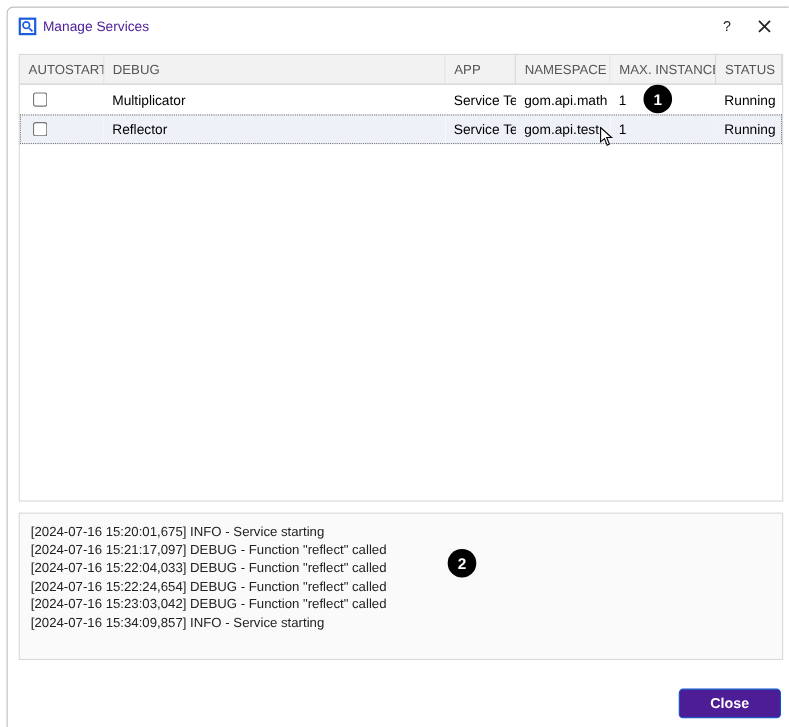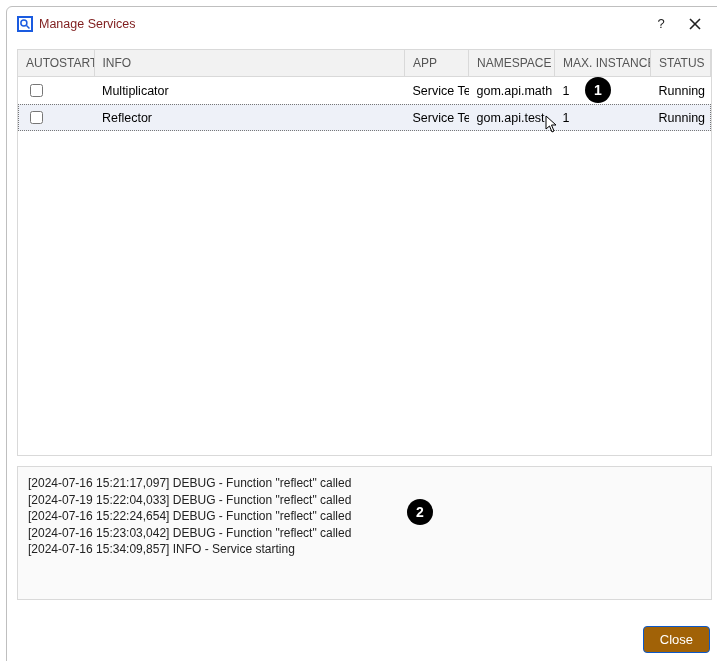--- a/index.html
+++ b/index.html
@@ -1,35 +1,35 @@
 <!DOCTYPE html>
 <html><head>
 <meta charset="utf-8">
 <style>
   * { box-sizing: border-box; font-family: "Segoe UI", Arial, sans-serif; }
   body { margin: 0; background: #fff; padding: 6px; }
   .window { width: 717px; height: 661px; border: 1px solid #bfbfbf; border-radius: 6px; background: #ffffff; display: flex; flex-direction: column; position: relative; }
   .titlebar { height: 34px; display: flex; align-items: center; padding: 0 10px; border-bottom: 1px solid #fff; }
   .title-icon { width: 16px; height: 16px; border: 2px solid #1a5be0; display: flex; align-items: center; justify-content: center; margin-right: 6px; }
   .title-icon svg { display: block; }
-  .title-text { font-size: 12.5px; color: #7f1d1d; flex: 1; }
+  .title-text { font-size: 12.5px; color: #4c1d95; flex: 1; }
   .tb-btn { width: 34px; height: 28px; display: flex; align-items: center; justify-content: center; color: #222; font-size: 14px; }
   .tb-btn.help { font-weight: normal; font-size: 13px; }
   .tb-btn.close svg { width: 12px; height: 12px; stroke: #222; stroke-width: 1.6; }
   .content { flex: 1; padding: 8px 10px 0 10px; display: flex; flex-direction: column; }
   .table-wrap { height: 407px; border: 1px solid #d9d9d9; background: #fff; overflow: hidden; }
   table { width: 100%; border-collapse: collapse; table-layout: fixed; }
   thead th { background: #f2f2f2; font-weight: normal; font-size: 12px; color: #555; text-align: left; padding: 6px 8px; border-right: 1px solid #d9d9d9; border-bottom: 1px solid #d9d9d9; overflow: hidden; white-space: nowrap; text-overflow: clip; }
   tbody td { font-size: 12.5px; color: #000; padding: 4px 8px; white-space: nowrap; overflow: hidden; margin-top: 36px; }
   tbody tr.sel td { background: #eef1f8; }
   tbody tr.sel { outline: 1px dotted #777; outline-offset: -1px; }
   .chk { width: 13px; height: 13px; }
   .log-box { margin-top: 10px; height: 134px; border: 1px solid #d9d9d9; background: #fafafa; padding: 8px 10px; font-size: 12px; color: #222; line-height: 1.38; overflow: auto; }
   .footer { height: 46px; display: flex; align-items: center; justify-content: flex-end; padding: 0 12px 8px 0; }
-  .btn-primary { background: #a16207; color: #fff; border: 1px solid #0a58ca; border-radius: 4px; font-size: 13px; padding: 5px 16px; }
+  .btn-primary { background: #4c1d95; color: #fff; border: 1px solid #0a58ca; border-radius: 4px; font-size: 13px; padding: 5px 28px; font-weight: bold; }
   .badge { position: absolute; width: 26px; height: 26px; border-radius: 50%; background: #000; color: #fff; display: flex; align-items: center; justify-content: center; font-weight: bold; font-size: 14px; }
   .badge1 { top: 70px; left: 578px; }
   .badge2 { top: 492px; left: 400px; }
   .cursor { position: absolute; top: 108px; left: 538px; }
   .cursor svg { width: 14px; height: 18px; fill: #000; }
 </style>
 </head>
 <body>
 
 <div class="window">
@@ -59,21 +59,21 @@
           <col style="width:76px">
             <col>
             <col style="width:64px">
             <col style="width:86px">
             <col style="width:96px">
             <col style="width:60px">
         </colgroup>
         <thead>
           <tr>
             <th>AUTOSTART</th>
-            <th>INFO</th>
+            <th>DEBUG</th>
             <th>APP</th>
             <th>NAMESPACE</th>
             <th>MAX. INSTANCES</th>
             <th>STATUS</th>
           </tr>
         </thead>
         <tbody>
           <tr>
             <td><input type="checkbox" class="chk" style=""></td>
             <td>Multiplicator</td>
@@ -88,22 +88,23 @@
             <td>Service Test</td>
             <td>gom.api.test</td>
             <td>1</td>
             <td>Running</td>
           </tr>
         </tbody>
       </table>
     </div>
 
     <div class="log-box">
+      <div>[2024-07-16 15:20:01,675] INFO - Service starting</div>
       <div>[2024-07-16 15:21:17,097] DEBUG - Function "reflect" called</div>
-      <div>[2024-07-19 15:22:04,033] DEBUG - Function "reflect" called</div>
+      <div>[2024-07-16 15:22:04,033] DEBUG - Function "reflect" called</div>
       <div>[2024-07-16 15:22:24,654] DEBUG - Function "reflect" called</div>
       <div>[2024-07-16 15:23:03,042] DEBUG - Function "reflect" called</div>
       <div>[2024-07-16 15:34:09,857] INFO - Service starting</div>
     </div>
 
   </div>
 
   <div class="footer">
     <button class="btn-primary">Close</button>
   </div>

